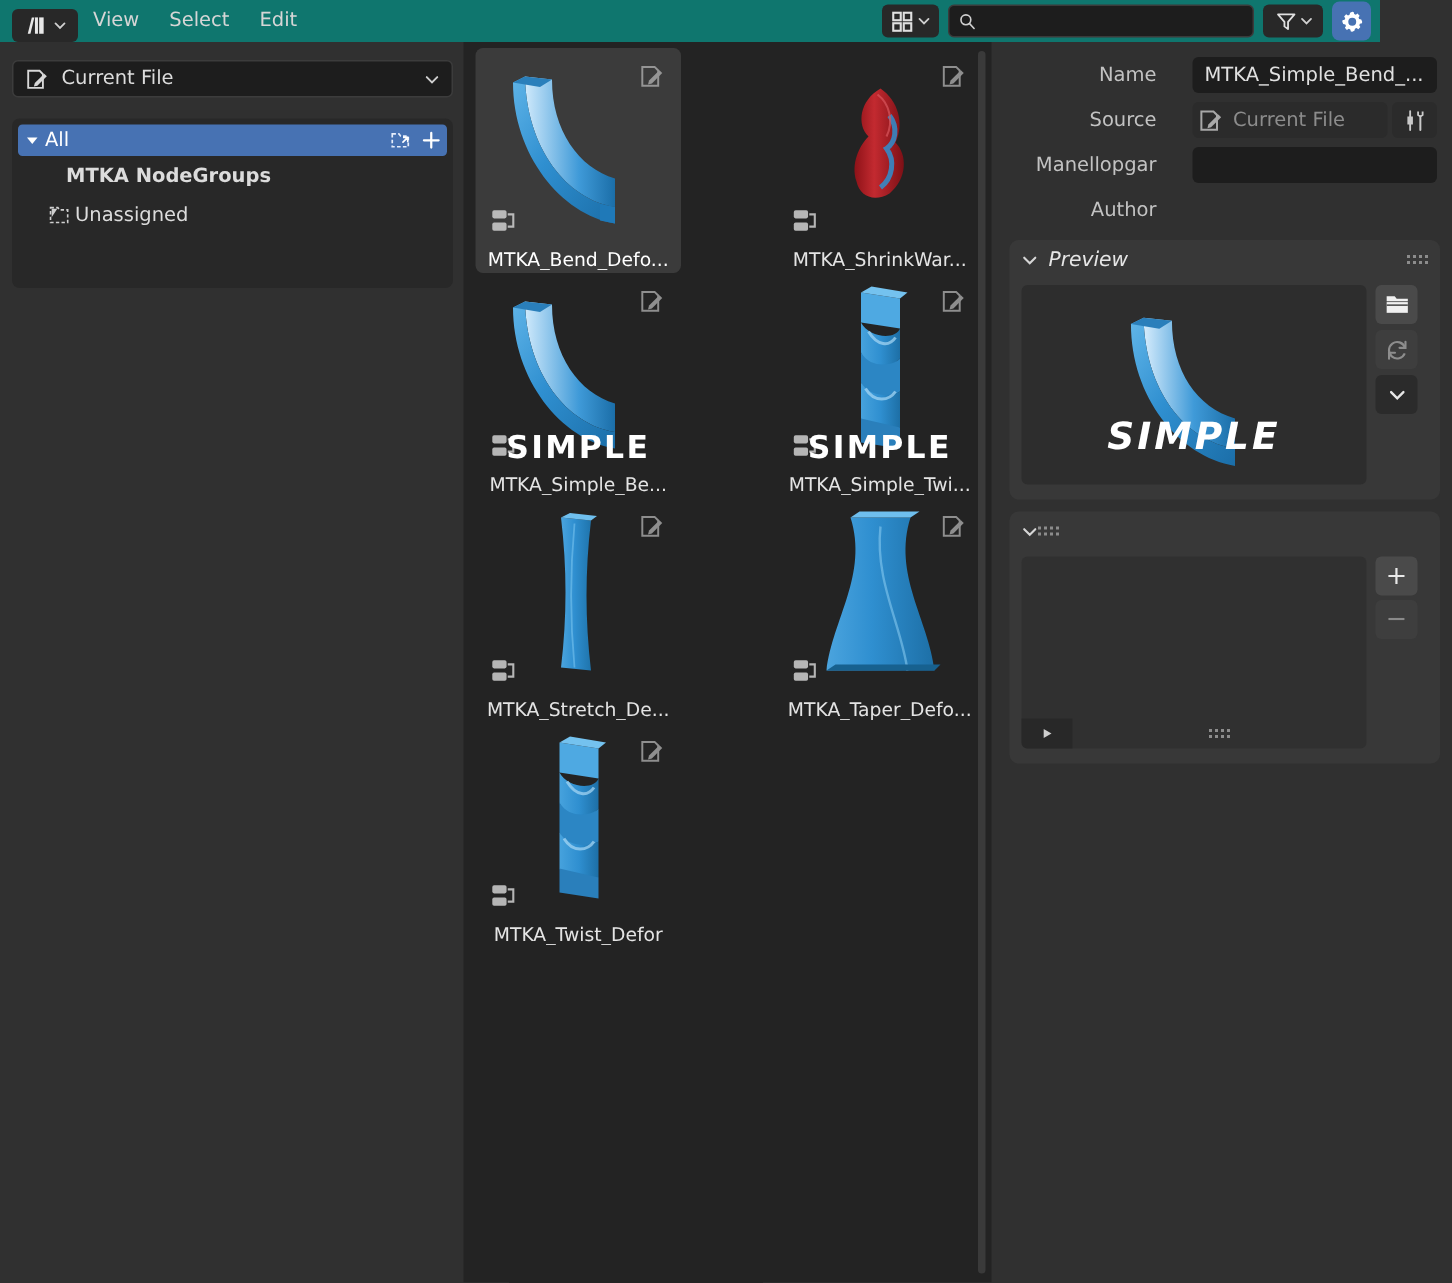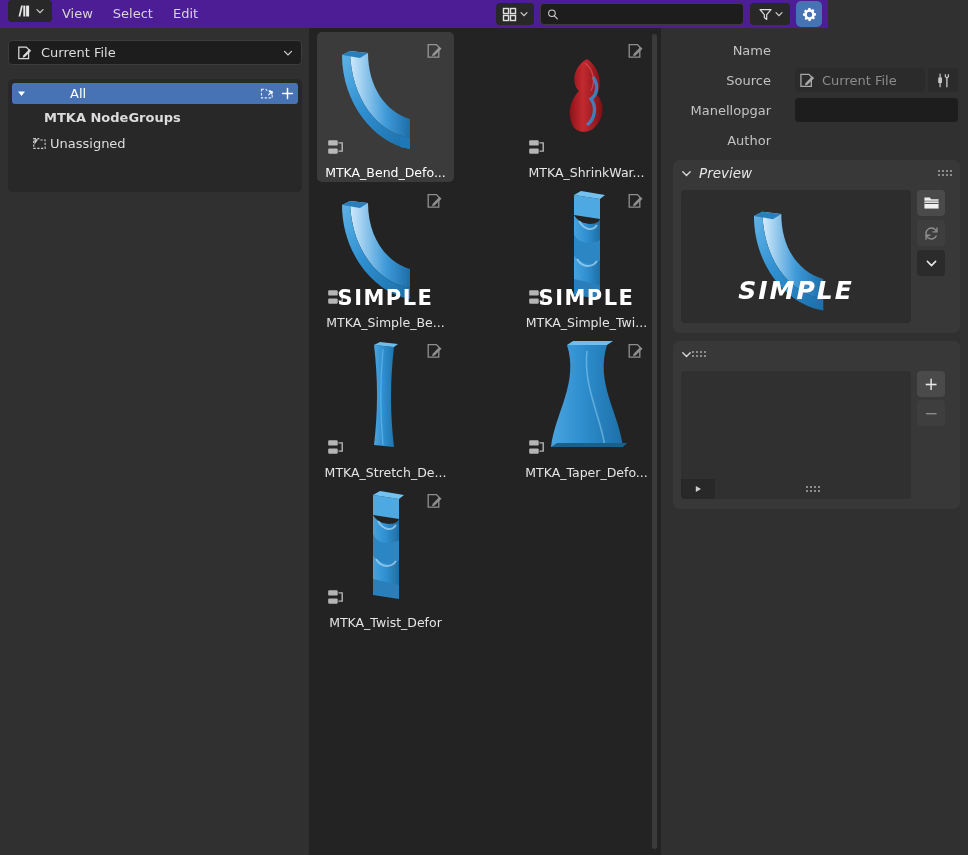--- a/index.html
+++ b/index.html
@@ -11,23 +11,23 @@
   }
   #app {
     position: relative;
     width: 968px; height: 855px;
     background: #303030;
   }
 
   
   .header {
     position: absolute; left: 0; top: 0;
-    width: 828px; height: 28px;
-    background: #4c1d95;
-    display: flex; align-items: flex-start;
+    width: 920px; height: 28px;
+    background: #0f766e;
+    display: flex; align-items: flex-end;
   }
   .editor-type-btn {
     margin-left: 8px;
     width: 44px; height: 22px;
     background: #282828;
     border-radius: 4px;
     display: flex; align-items: center; justify-content: center;
     gap: 2px;
     cursor: pointer;
   }
@@ -112,21 +112,21 @@
     border-radius: 5px;
     padding: 4px;
   }
   .catalog-row {
     height: 21px;
     display: flex; align-items: center;
     border-radius: 3px;
     cursor: pointer;
     padding-right: 4px;
   }
-  .catalog-row.selected { background: #4772b3; gap: 40px; }
+  .catalog-row.selected { background: #4772b3; }
   .catalog-row .tri {
     width: 18px; display:flex; align-items:center; justify-content:center;
   }
   .catalog-row .cname {
     color: #dcdcdc; font-size: 13px; flex: 1;
   }
   .catalog-row.selected .cname { color: #ffffff; }
   .cat-actions { display: flex; align-items: center; gap: 6px; }
 
   
@@ -643,20 +643,21 @@
       </div>
 
     </div>
     <div class="grid-scrollbar"></div>
   </div>
 
   <div class="right-panel">
 
     <div class="prop-row">
       <div class="prop-label">Name</div>
+      <div class="prop-field">MTKA_Simple_Bend_...</div>
     </div>
 
     <div class="prop-row">
       <div class="prop-label">Source</div>
       <div class="src-wrap">
         <div class="prop-field disabled">
           <svg width="17" height="17" viewBox="0 0 16 16" style="margin-right:6px;flex:none;">
             <path d="M1.8 2.2 H9.4 L11.6 4.4 V13.6 H1.8 Z" fill="none" stroke="#a8a8a8" stroke-width="1.25"></path>
             <path d="M6.2 10.4 L12.5 4.1 L14.2 5.8 L7.9 12.1 L5.6 12.7 Z" fill="#a8a8a8"></path>
           </svg>

